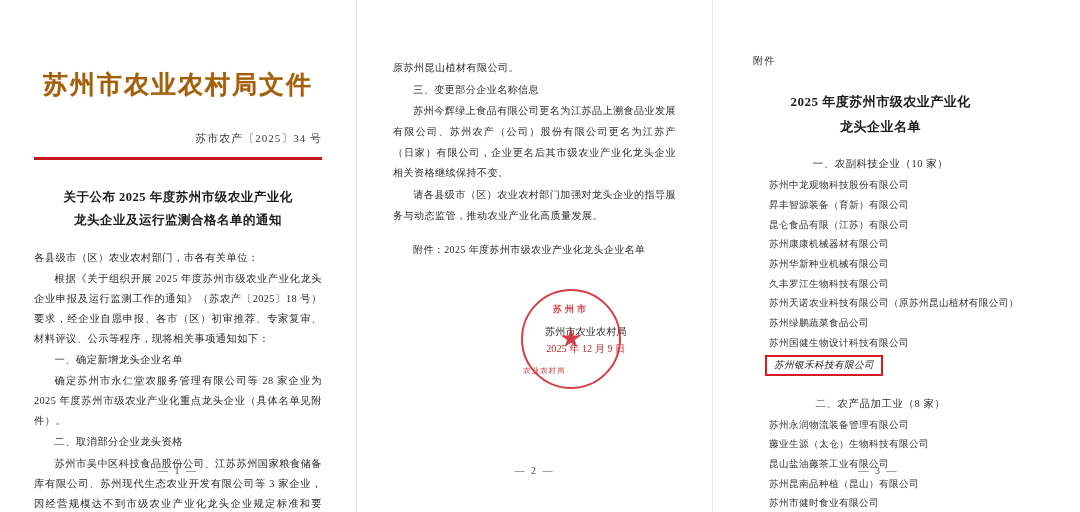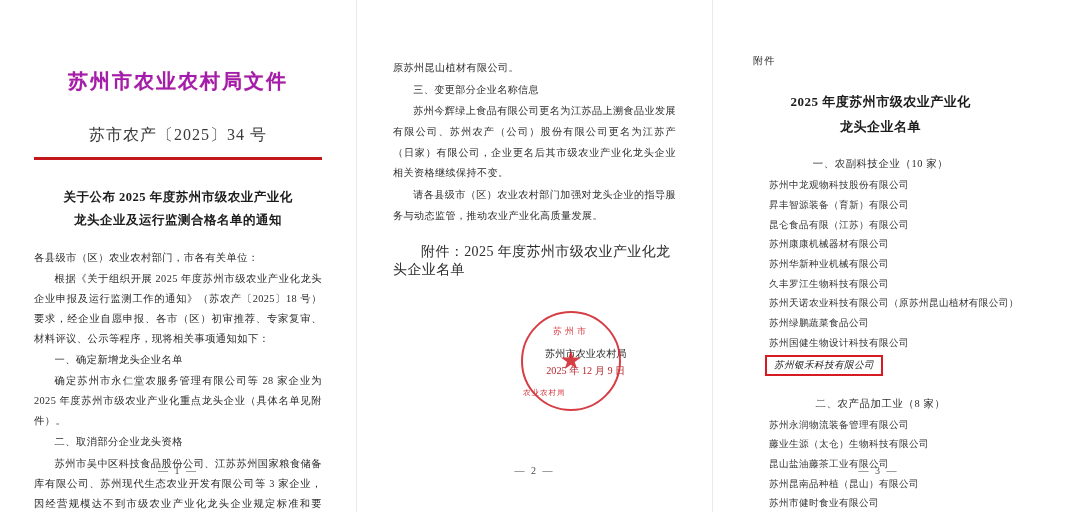--- a/index.html
+++ b/index.html
@@ -27,31 +27,31 @@
     box-sizing: border-box;
     overflow: hidden;
   }
   .page-1 { width: 356px; padding: 22px 34px 0 34px; }
   .page-2 { width: 356px; padding: 22px 36px 0 36px; border-left: 1px solid #e9e9e9;}
   .page-3 { width: 332px; padding: 22px 36px 4px 40px; border-left: 1px solid #e9e9e9;}
 
   
   .doc-title {
     text-align: center;
-    color: #a21caf;
-    font-size: 20px;
+    color: #a16207;
+    font-size: 25px;
     font-weight: bold;
     letter-spacing: 2px;
     margin-top: 46px;
     font-family: "DejaVu Serif", serif;
     text-shadow: 0 0 1px rgba(196,23,28,0.4);
   }
   .doc-number {
-    text-align: center;
-    font-size: 16px;
+    text-align: right;
+    font-size: 11px;
     color: #3a3a3a;
     margin-top: 30px;
     letter-spacing: 1px;
   }
   .red-rule {
     height: 2.5px;
     background: #c4171c;
     margin: 11px 0 0 0;
   }
   .subject {
@@ -80,21 +80,21 @@
     color: #2c2c2c;
     line-height: 2.05;
     letter-spacing: 0.4px;
     text-align: justify;
     margin-top: 36px;
   }
   .p2-text p { margin: 0 0 1px 0; }
   .p2-heading { font-weight: normal; }
   .attach-line {
     margin-top: 16px;
-    font-size: 14px;
+    font-size: 10px;
     color: #2c2c2c;
     letter-spacing: 0.4px;
   }
   .seal-area {
     position: relative;
     height: 120px;
     margin-top: 26px;
   }
   .seal {
     position: absolute;
@@ -117,20 +117,21 @@
     color: #d0242b;
   }
   .seal .seal-top {
     position: absolute;
     width: 100%;
     top: 12px;
     text-align: center;
     font-size: 9px;
     letter-spacing: 3px;
     color: #d0242b;
+    font-weight: bold;
   }
   .seal .seal-bottom {
     position: absolute;
     width: 100%;
     bottom: 11px;
     text-align: left;
     font-size: 7.5px;
     letter-spacing: 1px;
     color: #d0242b;
   }

